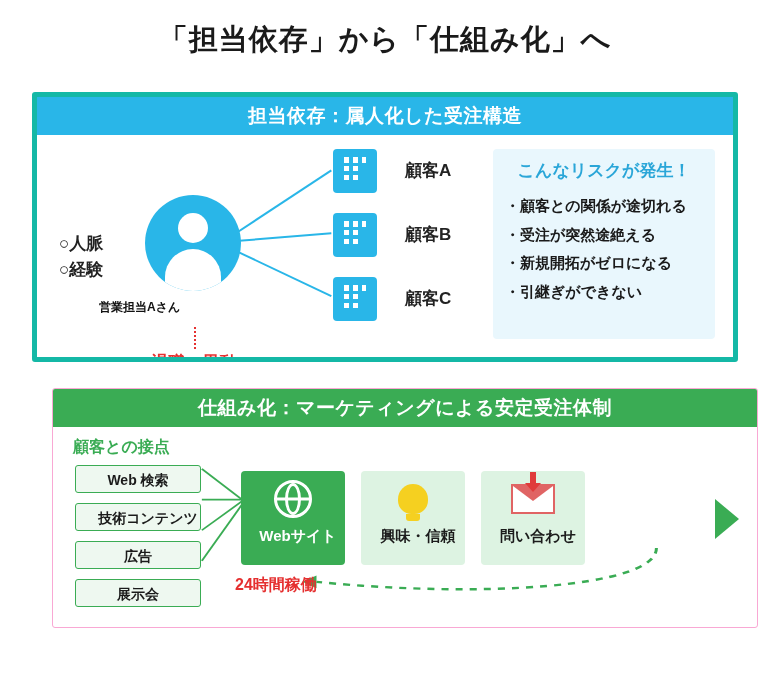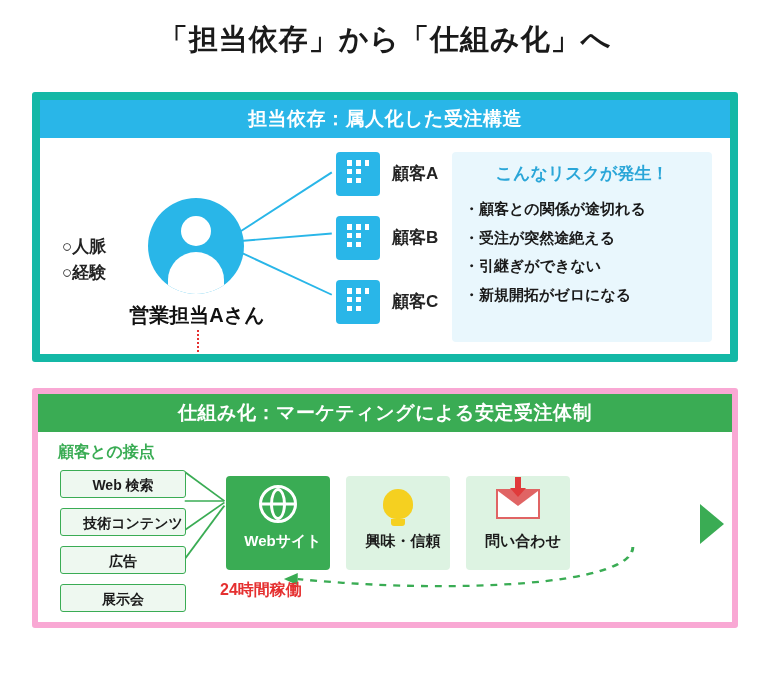--- a/index.html
+++ b/index.html
@@ -32,28 +32,29 @@
     position: absolute;
     left: 32px;
     width: 706px;
     box-sizing: border-box;
     border-radius: 3px;
     overflow: hidden;
   }
   .panel-top {
     top: 92px;
     height: 270px;
-    border: 8px solid #14b8a6;
+    border: 5px solid #14b8a6;
     background: #ffffff;
   }
   .panel-bottom {
     top: 388px;
     height: 240px;
-    border: 6px solid #f9a8d4;
-    background: #ffffff;
+    border: 1px solid #f9a8d4;
+    background: #ffffff;
+    margin-left: 20px;
   }
   .panel-header {
     height: 38px;
     line-height: 38px;
     text-align: center;
     color: #ffffff;
     font-size: 19px;
     font-weight: bold;
     letter-spacing: 0.5px;
   }
@@ -108,22 +109,21 @@
     width: 56px;
     height: 42px;
     border-radius: 28px 28px 0 0;
     background: #ffffff;
   }
   .person-label {
     position: absolute;
     left: 62px;
     top: 164px;
     width: 190px;
-    text-align: center;
-    font-size: 20px;
+    font-size: 12px;
     font-weight: bold;
     color: #111;
   }
   .taishoku {
     position: absolute;
     left: 62px;
     top: 216px;
     width: 190px;
     text-align: center;
     font-size: 17px;
@@ -173,34 +173,34 @@
       linear-gradient(#ffffff, #ffffff),
       linear-gradient(#ffffff, #ffffff),
       linear-gradient(#ffffff, #ffffff),
       linear-gradient(#ffffff, #ffffff);
     background-size: 5px 5px;
     background-repeat: no-repeat;
     background-position: 0 0, 9px 0, 0 9px, 9px 9px, 0 18px, 9px 18px;
   }
   .cust .clabel {
     float: left;
-    margin-left: 12px;
+    margin-left: 28px;
     line-height: 44px;
     font-size: 17px;
     font-weight: bold;
   }
   #custA { left: 296px; top: 14px; }
   #custB { left: 296px; top: 78px; }
   #custC { left: 296px; top: 142px; }
 
   .risk-box {
     position: absolute;
     right: 18px;
     top: 14px;
-    width: 260px;
+    width: 222px;
     height: 190px;
     background: #e9f7fd;
     border-radius: 4px;
     padding: 10px 12px;
     box-sizing: border-box;
   }
   .risk-title {
     text-align: center;
     color: #2aa6d8;
     font-weight: bold;
@@ -450,22 +450,22 @@
           <i></i>
         </div>
       <div class="clabel">顧客C</div>
     </div>
 
     <div class="risk-box">
       <div class="risk-title">こんなリスクが発生！</div>
       <ul class="risk-list">
         <li>顧客との関係が途切れる</li>
         <li>受注が突然途絶える</li>
+        <li>新規開拓がゼロになる</li>
         <li>引継ぎができない</li>
-        <li>新規開拓がゼロになる</li>
       </ul>
     </div>
   </div>
 </div>
 
 <div class="panel panel-bottom">
   <div class="panel-header hdr-green">仕組み化：マーケティングによる安定受注体制</div>
   <div class="panel-body">
 
     <svg class="lines" viewBox="0 0 700 248" preserveAspectRatio="none">

